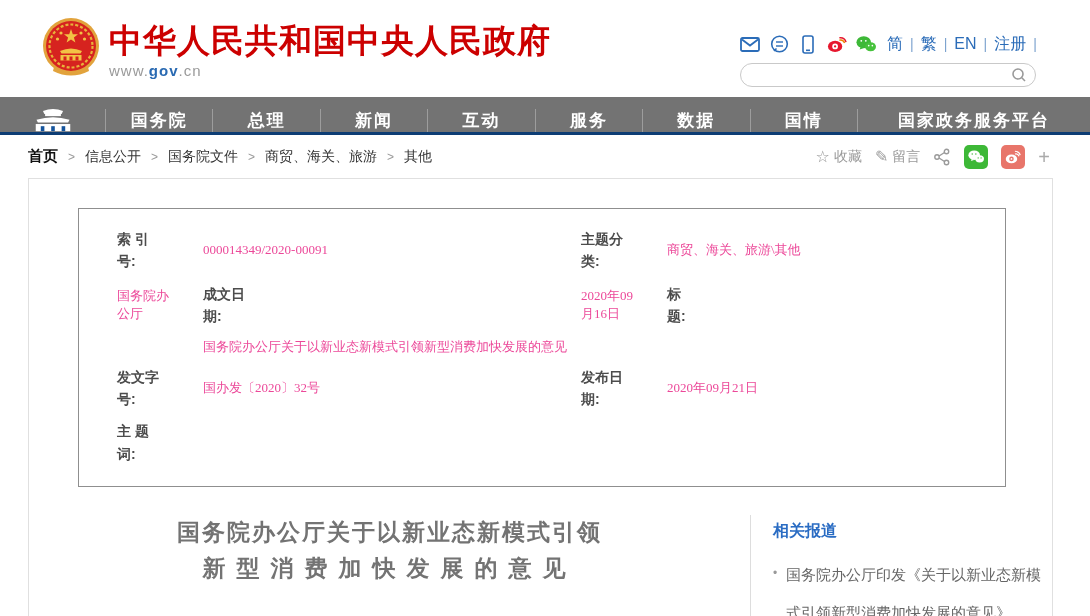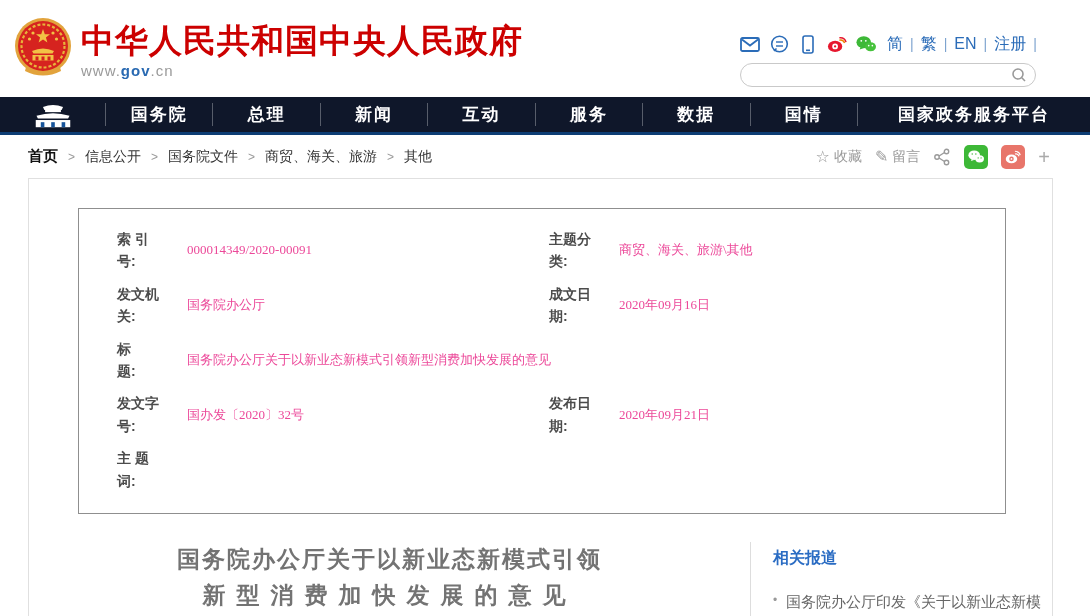--- a/index.html
+++ b/index.html
@@ -2,38 +2,38 @@
 <html><head>
 <meta charset="utf-8">
 <style>
   * { margin:0; padding:0; box-sizing:border-box; }
   html,body { background:#fff; }
   body { font-family:"Liberation Sans","DejaVu Sans",sans-serif; }
   .page { position:relative; width:1090px; height:616px; overflow:hidden; background:#fff; }
 
   
   .header { position:relative; height:97px; }
-  .logo { position:absolute; left:14px; top:17px; display:flex; align-items:flex-end; cursor:pointer; }
+  .logo { position:absolute; left:42px; top:17px; display:flex; align-items:flex-end; cursor:pointer; }
   .emblem { width:58px; height:62px; margin-right:9px; }
   .site-title { font-size:33px; font-weight:bold; color:#cc0000; letter-spacing:1px; line-height:1.1; margin-top:6px; }
   .site-url { font-size:15px; color:#9a9a9a; margin-top:3px; letter-spacing:1px; }
   .site-url .gov { color:#2a6ab2; font-weight:bold; }
 
   .header-right { position:absolute; right:50px; top:32px; width:300px; }
   .quick-row { display:flex; align-items:center; justify-content:flex-start; gap:9px; height:24px; }
   .qicon { width:20px; height:20px; display:inline-flex; align-items:center; justify-content:center; cursor:pointer; }
   .lang-links { display:flex; align-items:center; gap:7px; font-size:16px; color:#2b6cb8; margin-left:2px; }
   .lang-links .lnk { cursor:pointer; }
   .lang-links .div { color:#7ea4cf; font-size:14px; }
   .search-box { margin-top:7px; width:296px; height:24px; border:1px solid #c9c9c9; border-radius:13px; display:flex; align-items:center; padding:0 8px 0 12px; background:#fff; }
   .search-box input { flex:1; border:none; outline:none; font-size:13px; background:transparent; height:20px; }
   .search-btn { width:16px; height:16px; background:none; border:none; cursor:pointer; padding:0; }
 
   
-  .nav { display:flex; height:38px; background:#0f172a; border-bottom:3px solid #0d3d74; align-items:center; }
+  .nav { display:flex; height:38px; background:#737373; border-bottom:3px solid #0d3d74; align-items:flex-end; }
   .nav-home { width:105px; display:flex; align-items:center; justify-content:center; cursor:pointer; }
   .nav-item { flex:1; display:flex; align-items:center; justify-content:center; color:#fff; font-size:17px; font-weight:bold; letter-spacing:2px; border-left:1px solid rgba(255,255,255,.30); cursor:pointer; text-decoration:none; }
   .nav-item.wide { flex:0 0 233px; }
 
   
   .crumb-row { height:43px; display:flex; align-items:center; justify-content:space-between; padding:0 40px 0 28px; }
   .breadcrumb { display:flex; align-items:center; gap:10px; font-size:14px; color:#333; }
   .breadcrumb .home { font-size:15px; font-weight:bold; color:#111; cursor:pointer; }
   .breadcrumb .sep { color:#999; font-size:12px; }
   .breadcrumb .bc-link { cursor:pointer; }
@@ -41,21 +41,21 @@
   .act { display:flex; align-items:center; gap:4px; cursor:pointer; }
   .act .ic { font-size:16px; color:#9a9a9a; }
   .badge { width:24px; height:24px; border-radius:5px; display:flex; align-items:center; justify-content:center; cursor:pointer; }
   .badge.wechat { background:#3db837; }
   .badge.weibo { background:#e8756a; }
   .plus { font-size:20px; color:#aaa; cursor:pointer; line-height:1; }
 
   
   .wrapper { margin-left:28px; width:1025px; height:900px; border:1px solid #e0e0e0; border-bottom:none; background:#fff; }
 
-  .meta-box { margin:29px 46px 0 49px; border:1px solid #8f8f8f; padding:14px 20px 16px 38px; display:grid; grid-template-columns:58px 350px 58px 1fr; column-gap:12px; align-items:center; }
+  .meta-box { margin:29px 46px 0 49px; border:1px solid #8f8f8f; padding:14px 20px 16px 38px; display:grid; grid-template-columns:58px 350px 58px 1fr; column-gap:28px; align-items:center; }
   .meta-label { font-size:14px; font-weight:bold; color:#4c4c4c; white-space:pre-line; line-height:1.6; padding:5px 0; }
   .meta-value { font-family:"Liberation Serif","DejaVu Serif",serif; font-size:13px; color:#ec4899; padding:5px 0; }
   .span3 { grid-column:2 / 5; }
 
   
   .article-row { display:flex; margin-top:28px; }
   .article-main { flex:1; padding:0 70px; }
   .art-title { font-family:"Liberation Serif","DejaVu Serif",serif; font-size:23px; font-weight:bold; color:#737373; text-align:center; }
   .art-title .l1 { letter-spacing:2px; line-height:1.55; }
   .art-title .l2 { letter-spacing:11px; line-height:1.55; }
@@ -240,22 +240,20 @@
   <div class="wrapper">
 
     <div class="meta-box">
       <div class="meta-label">索 引
 号:</div>
       <div class="meta-value">000014349/2020-00091</div>
       <div class="meta-label">主题分
 类:</div>
       <div class="meta-value">商贸、海关、旅游\其他</div>
 
-      <div class="meta-label">发文机
-关:</div>
       <div class="meta-value">国务院办公厅</div>
       <div class="meta-label">成文日
 期:</div>
       <div class="meta-value">2020年09月16日</div>
 
       <div class="meta-label">标
 题:</div>
       <div class="meta-value span3">国务院办公厅关于以新业态新模式引领新型消费加快发展的意见</div>
 
       <div class="meta-label">发文字

